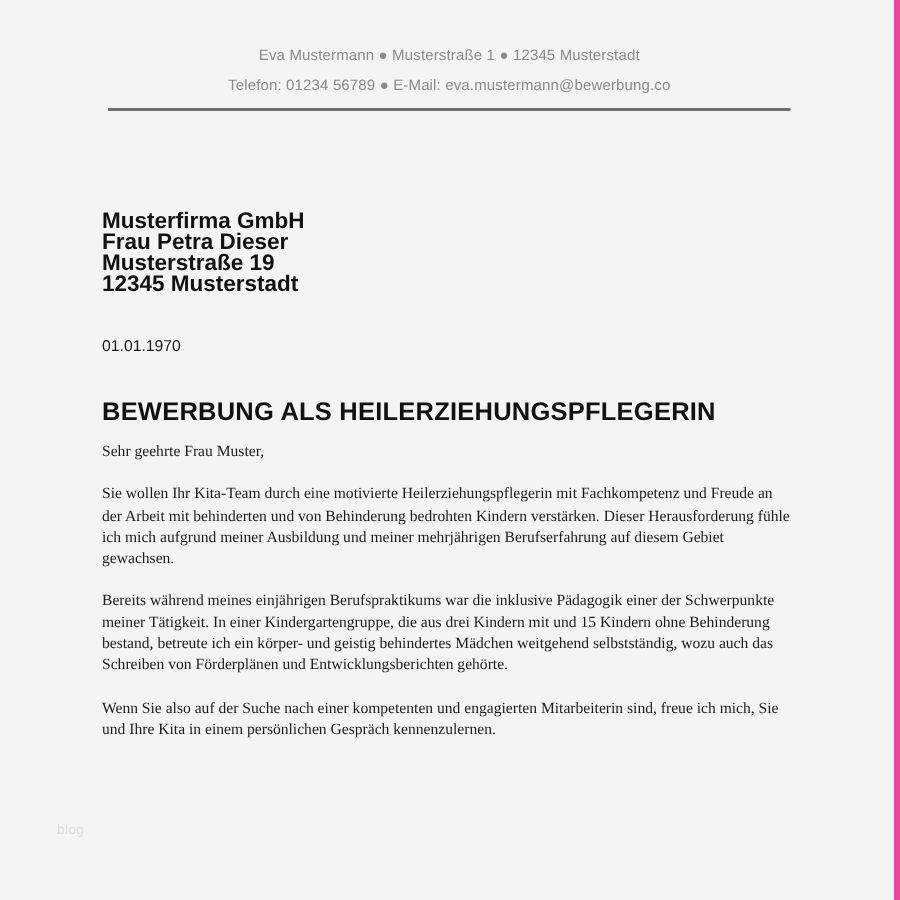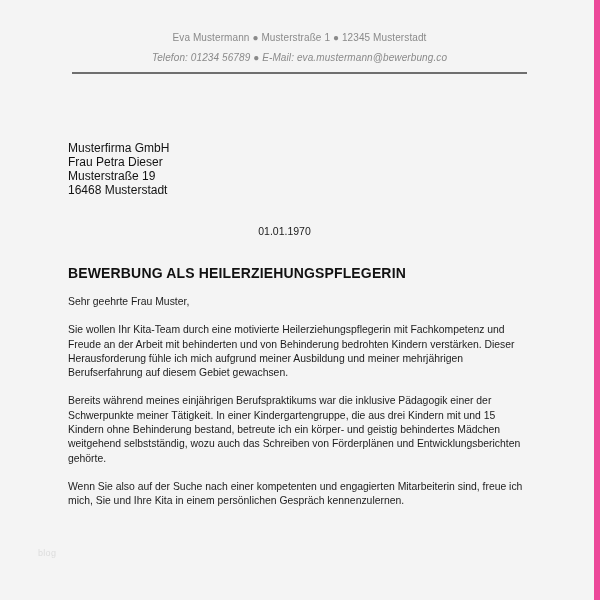--- a/index.html
+++ b/index.html
@@ -14,102 +14,102 @@
     font-family: "Liberation Sans", sans-serif;
     -webkit-font-smoothing: antialiased;
   }
 
   #page {
     position: relative;
     width: 600px;
     height: 600px;
     background: #f4f4f4;
     box-sizing: border-box;
-    border-right: 6px solid #ec4899;
+    border-right: 4px solid #ec4899;
     overflow: hidden;
   }
 
   
   .letterhead {
     position: absolute;
     left: 72px;
     top: 28px;
     width: 455px;
     text-align: center;
   }
   .letterhead-line {
     font-size: 10px;
     color: #8a8a8a;
     letter-spacing: 0.1px;
     line-height: 19px;
     white-space: nowrap;
   }
   .letterhead-line + .letterhead-line {
     margin-top: 1px;
-    font-style: italic;
   }
 
   .header-rule {
     position: absolute;
     left: 72px;
     top: 72px;
     width: 455px;
     height: 0;
     border-top: 2px solid #6e6e6e;
   }
 
   
   .recipient {
     position: absolute;
     left: 68px;
     top: 141px;
-    font-size: 12px;
-    font-weight: normal;
+    font-size: 15px;
+    font-weight: bold;
     color: #121212;
     line-height: 14px;
   }
   .recipient div {
     white-space: nowrap;
   }
 
   
   .date {
     position: absolute;
-    left: 55px;
+    left: 68px;
     top: 225px;
     width: 459px;
-    text-align: center;
+    text-align: left;
     font-size: 10.5px;
     color: #1a1a1a;
   }
 
   
   .subject {
     position: absolute;
     left: 68px;
     top: 265px;
-    font-size: 14px;
+    font-size: 17px;
     font-weight: bold;
     color: #111111;
     letter-spacing: 0.15px;
     white-space: nowrap;
   }
 
   
   .body-text {
     position: absolute;
     left: 68px;
     top: 295px;
     width: 462px;
     font-size: 10.4px;
     color: #1c1c1c;
     line-height: 14.3px;
   }
   .body-text p {
     margin: 0 0 14px 0;
+    font-family: Liberation Serif, serif;
   }
   .body-text p:last-child {
     margin-bottom: 0;
   }
 
   
   .watermark {
     position: absolute;
     left: 38px;
     top: 548px;
@@ -128,21 +128,21 @@
     <div class="letterhead-line">Eva Mustermann ● Musterstraße 1 ● 12345 Musterstadt</div>
     <div class="letterhead-line">Telefon: 01234 56789 ● E-Mail: eva.mustermann@bewerbung.co</div>
   </div>
 
   <div class="header-rule"></div>
 
   <div class="recipient">
     <div>Musterfirma GmbH</div>
     <div>Frau Petra Dieser</div>
     <div>Musterstraße 19</div>
-    <div>16468 Musterstadt</div>
+    <div>12345 Musterstadt</div>
   </div>
 
   <div class="date">01.01.1970</div>
 
   <div class="subject">BEWERBUNG ALS HEILERZIEHUNGSPFLEGERIN</div>
 
   <div class="body-text">
     <p>Sehr geehrte Frau Muster,</p>
     <p>Sie wollen Ihr Kita-Team durch eine motivierte Heilerziehungspflegerin mit Fachkompetenz und Freude an der Arbeit mit behinderten und von Behinderung bedrohten Kindern verstärken. Dieser Herausforderung fühle ich mich aufgrund meiner Ausbildung und meiner mehrjährigen Berufserfahrung auf diesem Gebiet gewachsen.</p>
     <p>Bereits während meines einjährigen Berufspraktikums war die inklusive Pädagogik einer der Schwerpunkte meiner Tätigkeit. In einer Kindergartengruppe, die aus drei Kindern mit und 15 Kindern ohne Behinderung bestand, betreute ich ein körper- und geistig behindertes Mädchen weitgehend selbstständig, wozu auch das Schreiben von Förderplänen und Entwicklungsberichten gehörte.</p>

